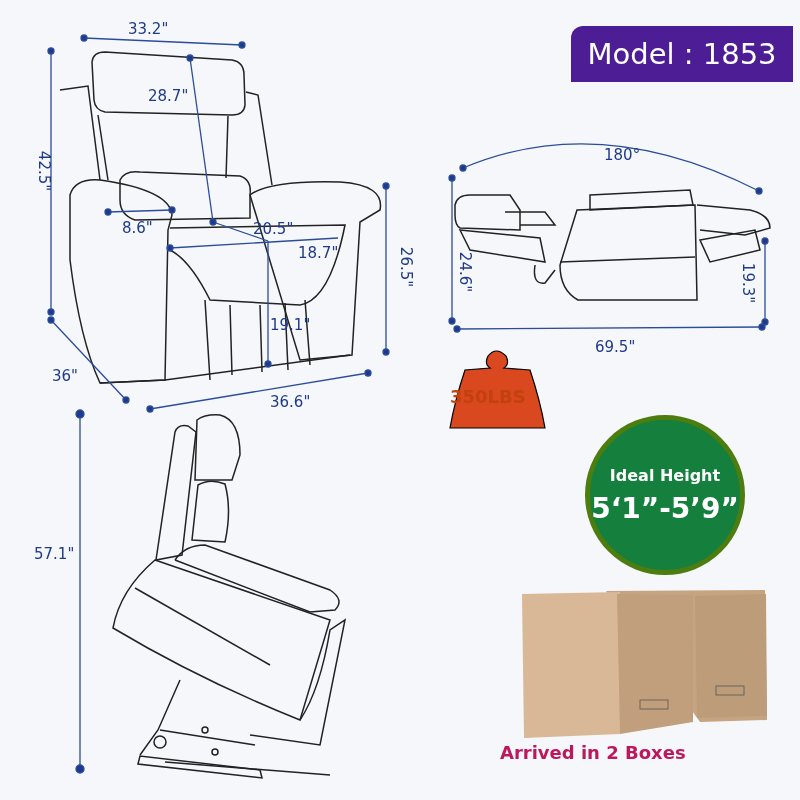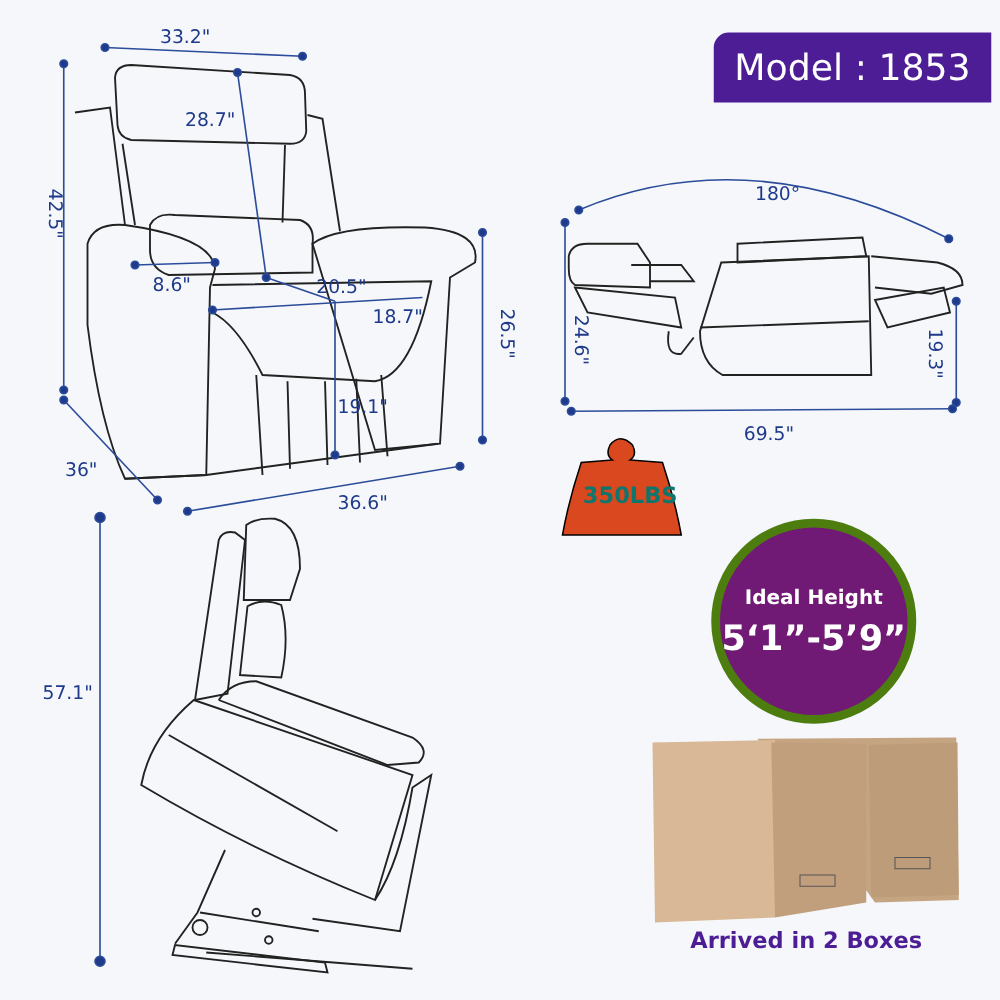--- a/index.html
+++ b/index.html
@@ -1,24 +1,24 @@
 <!DOCTYPE html>
 <html><head>
 <meta charset="utf-8">
 <style>
   html, body { margin:0; padding:0; }
   body { width:800px; height:800px; background:#f5f7fa; position:relative; overflow:hidden; font-family:"Liberation Sans", sans-serif; }
   .dim { color:#1f3a8a; font-size:15px; font-family:"DejaVu Sans", sans-serif; position:absolute; white-space:nowrap; }
   .model-badge { position:absolute; left:571px; top:26px; width:222px; height:56px; background:#4c1d95; border-radius:12px 0 0 0; color:#fff; font-size:29px; font-family:"DejaVu Sans", sans-serif; display:flex; align-items:center; justify-content:center; }
   .weight { position:absolute; left:450px; top:350px; width:92px; height:82px; }
-  .weight-label { position:absolute; left:0; top:36px; width:100%; text-align:right; font-weight:bold; font-size:18px; color:#0f766e; font-family:"DejaVu Sans", sans-serif; }
-  .height-circle { position:absolute; left:569px; top:415px; width:150px; height:150px; border-radius:50%; background:#701a75; border:7px solid #4d7c0f; color:#fff; text-align:center; font-family:"DejaVu Sans", sans-serif; }
+  .weight-label { position:absolute; left:0; top:36px; width:100%; text-align:left; font-weight:bold; font-size:18px; color:#c2410c; font-family:"DejaVu Sans", sans-serif; }
+  .height-circle { position:absolute; left:585px; top:415px; width:150px; height:150px; border-radius:50%; background:#15803d; border:5px solid #4d7c0f; color:#fff; text-align:center; font-family:"DejaVu Sans", sans-serif; }
   .height-title { position:absolute; top:46px; width:100%; font-size:16px; font-weight:bold; }
   .height-value { position:absolute; top:72px; width:100%; font-size:28px; font-weight:bold;text-align:center; }
-  .boxes-caption { position:absolute; left:500px; top:742px; width:290px; text-align:center; font-size:18px; font-weight:bold; color:#4c1d95; font-family:"DejaVu Sans", sans-serif; }
+  .boxes-caption { position:absolute; left:500px; top:742px; width:290px; font-size:18px; font-weight:bold; color:#be185d; font-family:"DejaVu Sans", sans-serif; }
   svg { position:absolute; left:0; top:0; }
 </style>
 </head>
 <body>
 
 <svg width="800" height="800">
   <g fill="none" stroke="#222" stroke-width="1.5">
 
     <path d="M92 62 Q93 52 105 52 L232 60 Q244 62 244 75 L245 105 Q244 115 232 115 L105 112 Q95 110 94 100 Z"></path>
 

